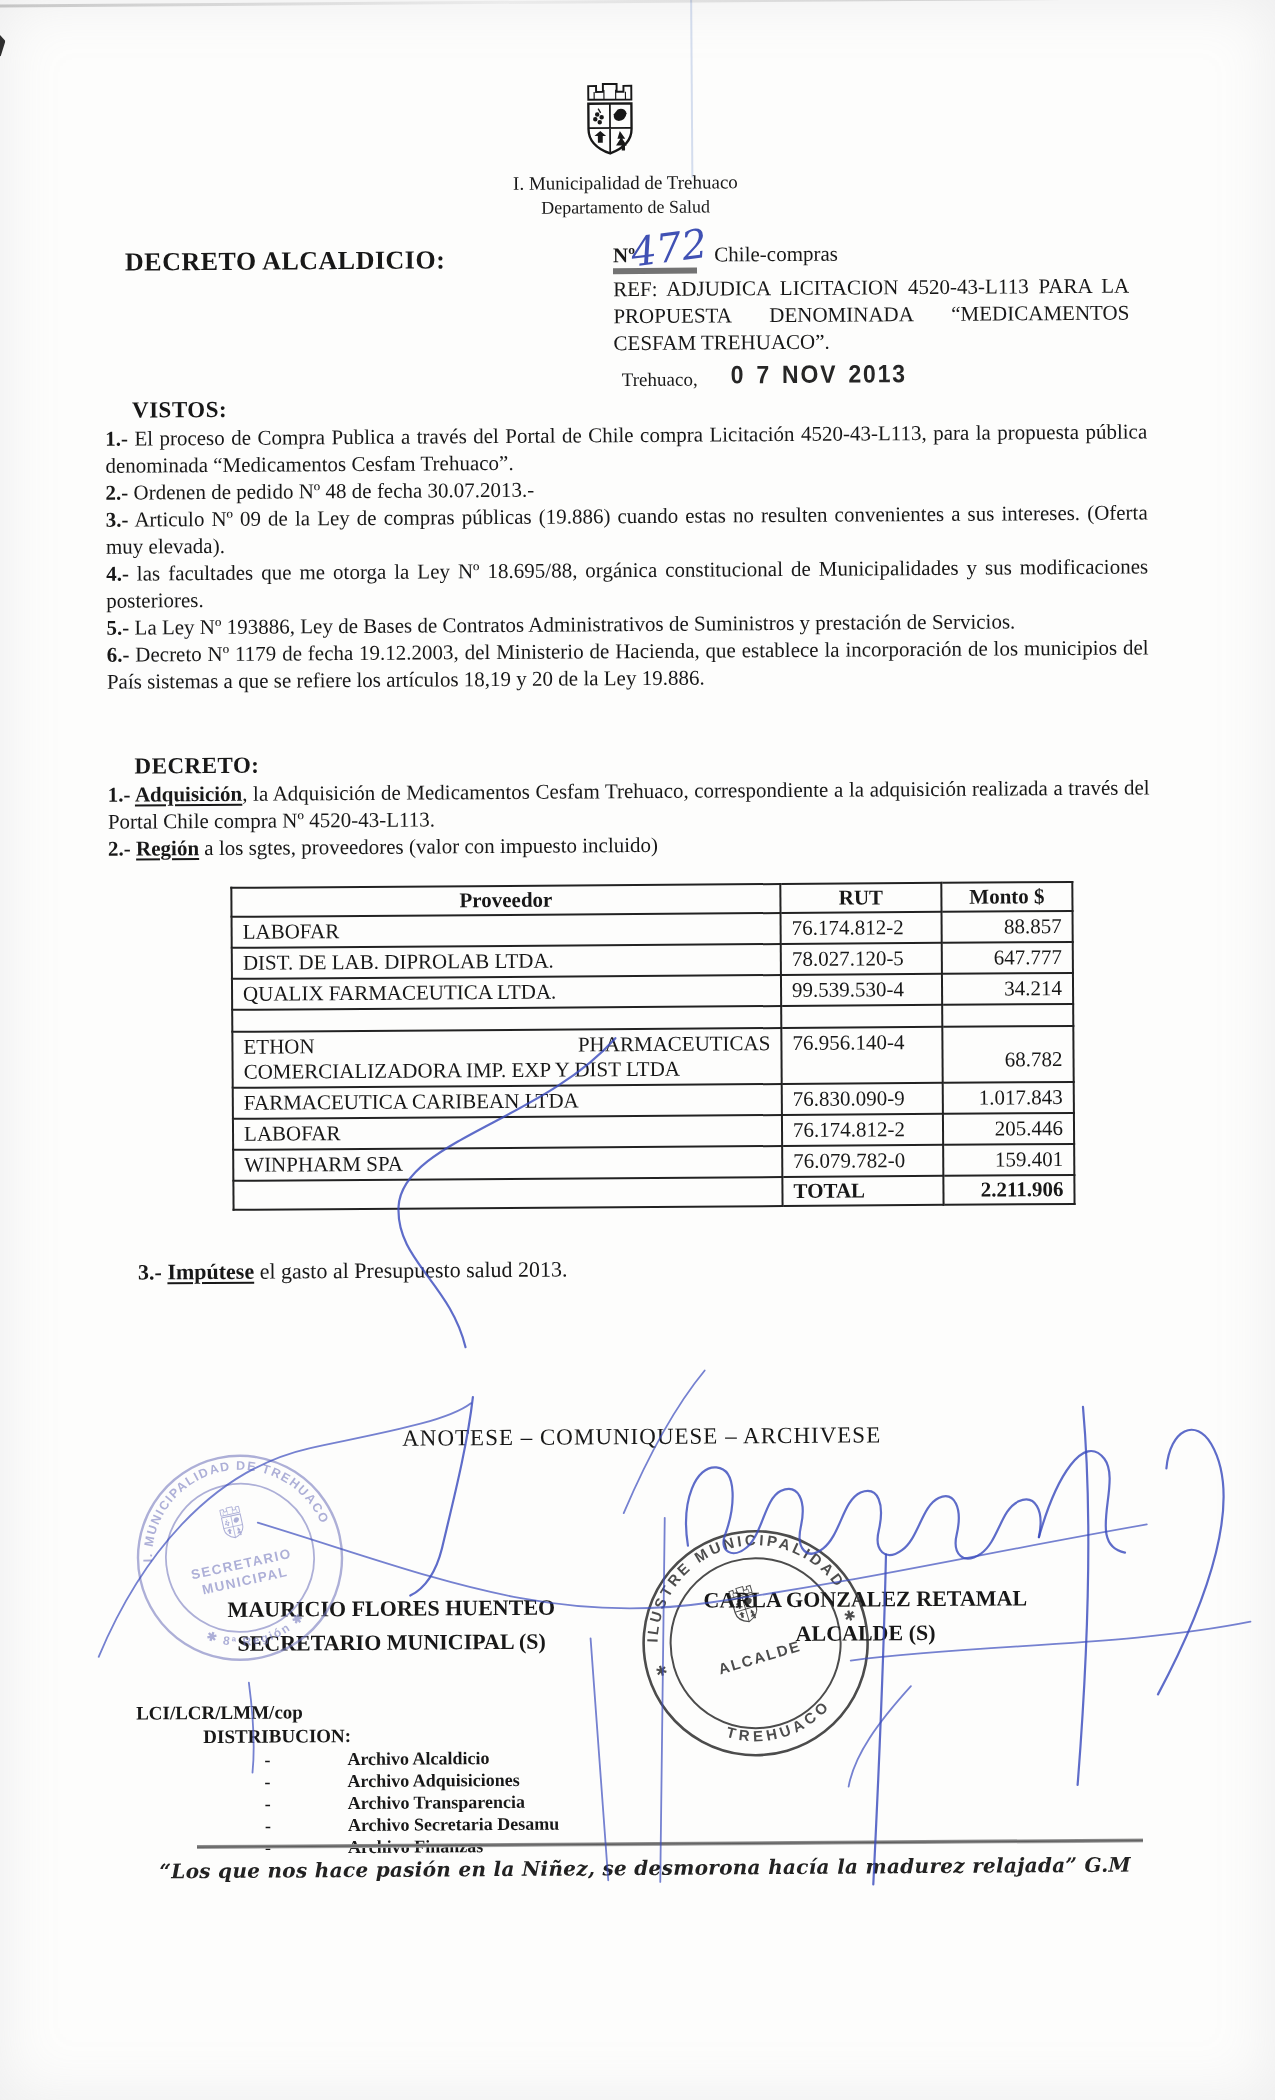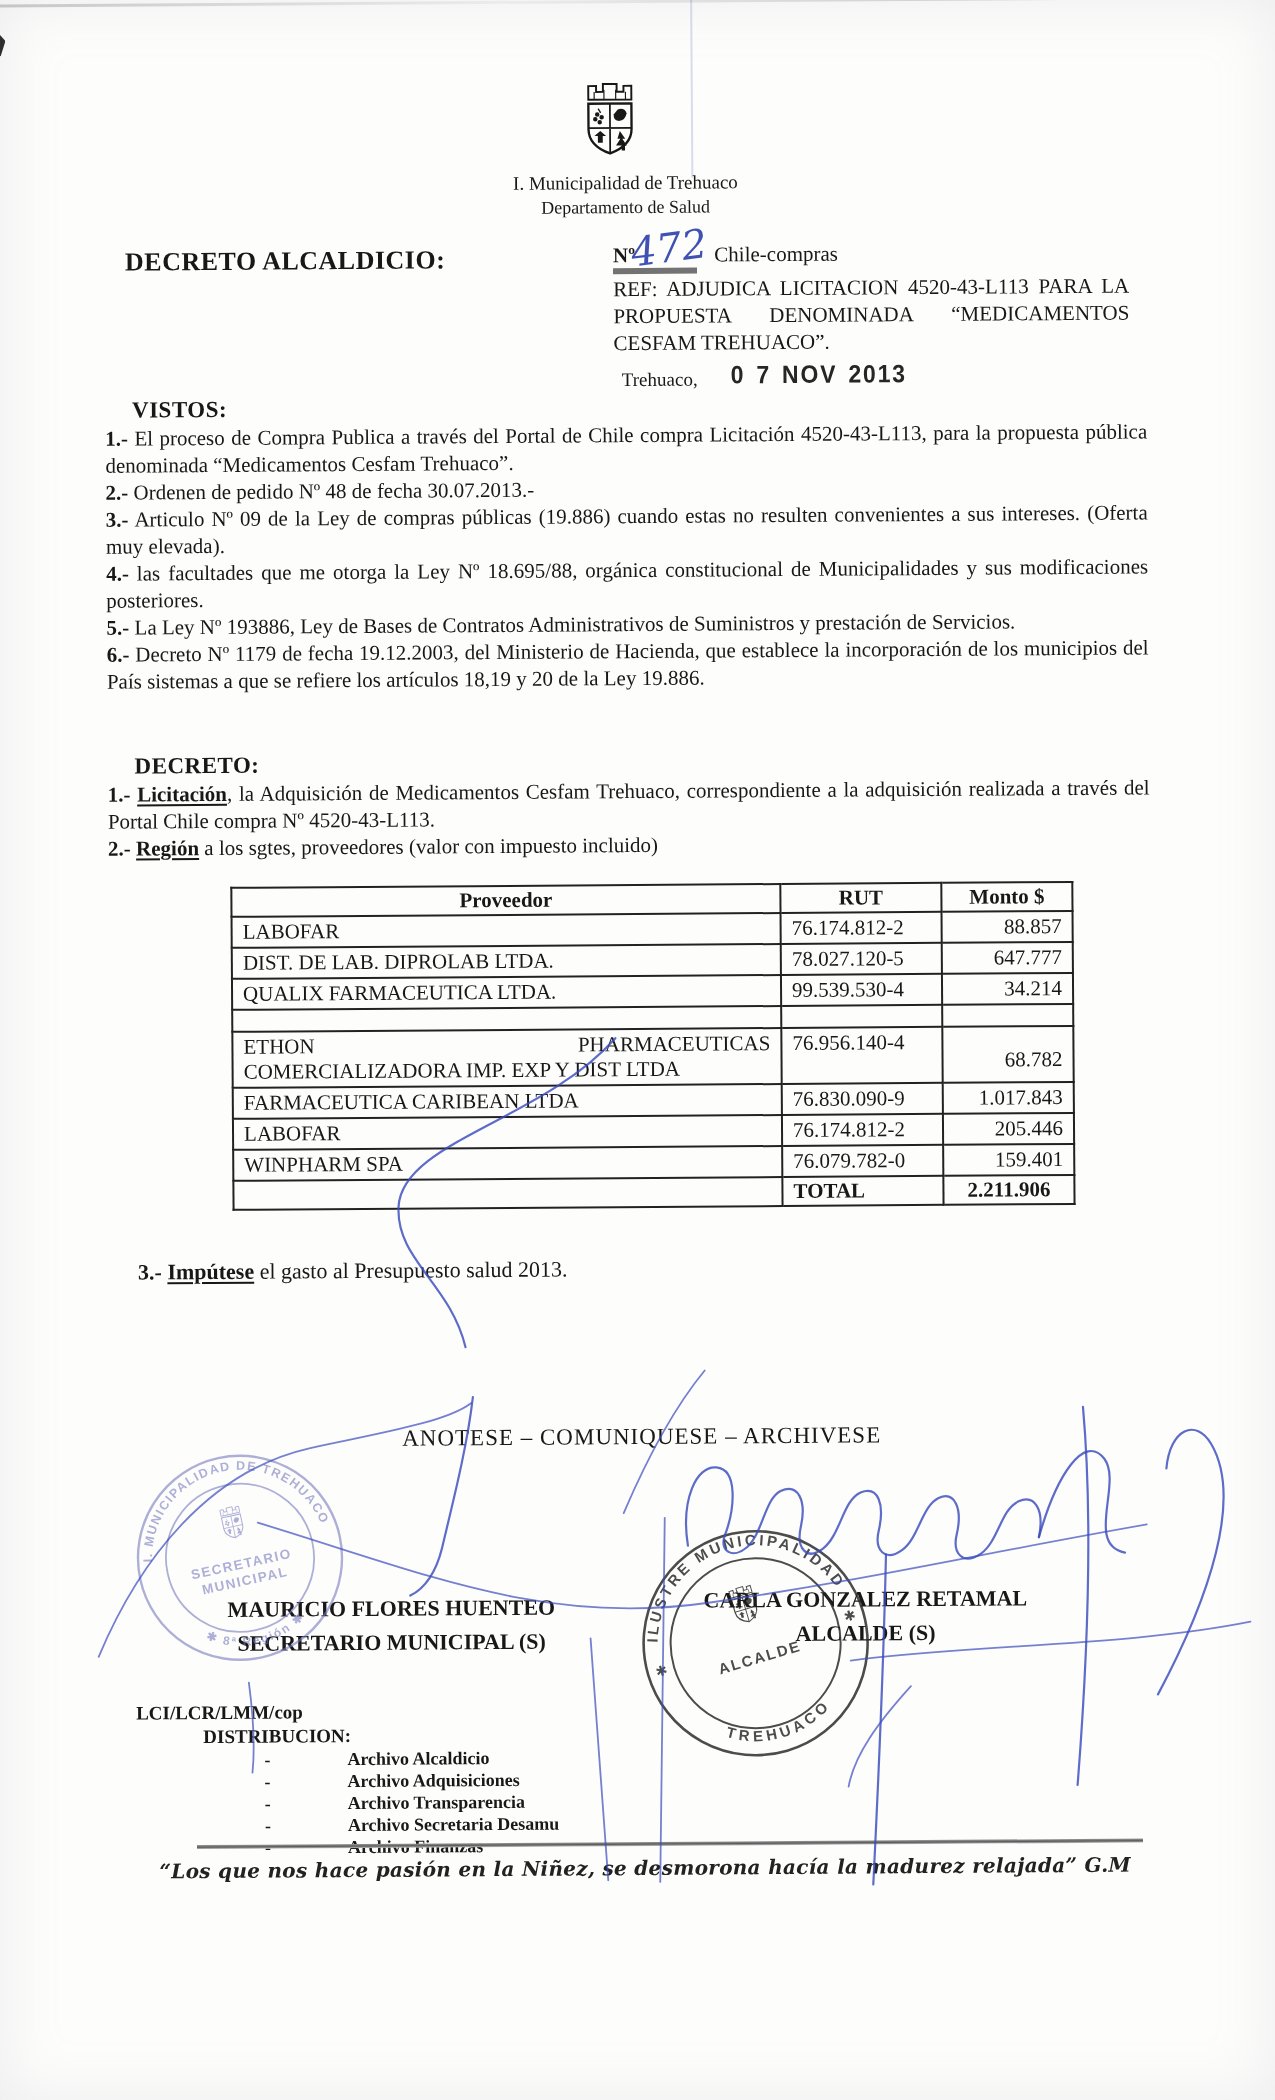--- a/index.html
+++ b/index.html
@@ -54,21 +54,21 @@
   table.pay th { font-weight:bold; text-align:center; height:28px; }
   td.name { text-align:left; padding-left:14px; }
   td.rut { text-align:left; }
   td.monto { text-align:right; padding-right:8px; }
   tr.r-norm { height:31px; }
   tr.r-empty { height:22px; }
   tr.r-tall { height:56px; }
   tr.r-total { height:25px; }
   .split { display:flex; justify-content:space-between; }
   td.total-lbl { font-weight:bold; text-align:left; }
-  td.total-val { font-weight:bold; text-align:center; padding-right:8px;font-family:Liberation Serif, serif; }
+  td.total-val { font-weight:bold; text-align:right; padding-right:8px;font-family:Liberation Serif, serif; }
 
   .imputese { position:absolute; left:135px; top:1256px; width:700px; font-size:22px; }
 
   .closing { position:absolute; left:0; top:1424px; width:1275px; text-align:center;
              font-size:23px; letter-spacing:1px; }
 
   
   .sig { position:absolute; text-align:center; font-weight:bold; font-size:22px; line-height:34px; }
   .sig-left { left:158px; top:1590px; width:456px; }
   .sig-right { left:640px; top:1584px; width:440px; }
@@ -156,21 +156,21 @@
       <p class="para"><b class="n">1.-</b><span> El proceso de Compra Publica a través del Portal de Chile compra Licitación 4520-43-L113, para la propuesta pública denominada “Medicamentos Cesfam Trehuaco”.</span></p>
       <p class="para"><b class="n">2.-</b><span> Ordenen de pedido Nº 48 de fecha 30.07.2013.-</span></p>
       <p class="para"><b class="n">3.-</b><span> Articulo Nº 09 de la Ley de compras públicas (19.886) cuando estas no resulten convenientes a sus intereses. (Oferta muy elevada).</span></p>
       <p class="para"><b class="n">4.-</b><span> las facultades que me otorga la Ley Nº 18.695/88, orgánica constitucional de Municipalidades y sus modificaciones posteriores.</span></p>
       <p class="para"><b class="n">5.-</b><span> La Ley Nº 193886, Ley de Bases de Contratos Administrativos de Suministros y prestación de Servicios.</span></p>
       <p class="para"><b class="n">6.-</b><span> Decreto Nº 1179 de fecha 19.12.2003, del Ministerio de Hacienda, que establece la incorporación de los municipios del País sistemas a que se refiere los artículos 18,19 y 20 de la Ley 19.886.</span></p>
     </div>
 
     <div class="decreto">
       <div class="sec-title">DECRETO:</div>
-      <p class="para"><b class="n">1.- </b><span class="lead">Licitación</span><span>, la Adquisición de Medicamentos Cesfam Trehuaco, correspondiente a la adquisición realizada a través del Portal Chile compra Nº 4520-43-L113.</span></p>
+      <p class="para"><b class="n">1.- </b><span class="lead">Adquisición</span><span>, la Adquisición de Medicamentos Cesfam Trehuaco, correspondiente a la adquisición realizada a través del Portal Chile compra Nº 4520-43-L113.</span></p>
       <p class="para"><b class="n">2.- </b><span class="lead">Región</span><span> a los sgtes, proveedores (valor con impuesto incluido)</span></p>
     </div>
 
     <table class="pay">
       <colgroup>
           <col class="c1">
           <col class="c2">
           <col class="c3">
         </colgroup>
       <tbody>

